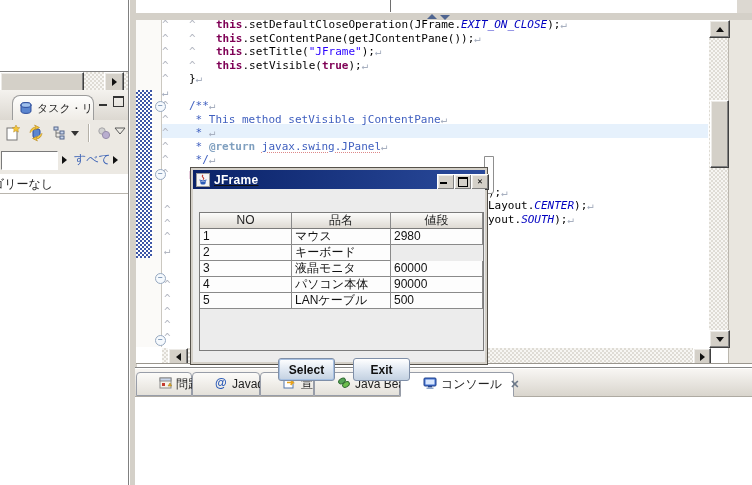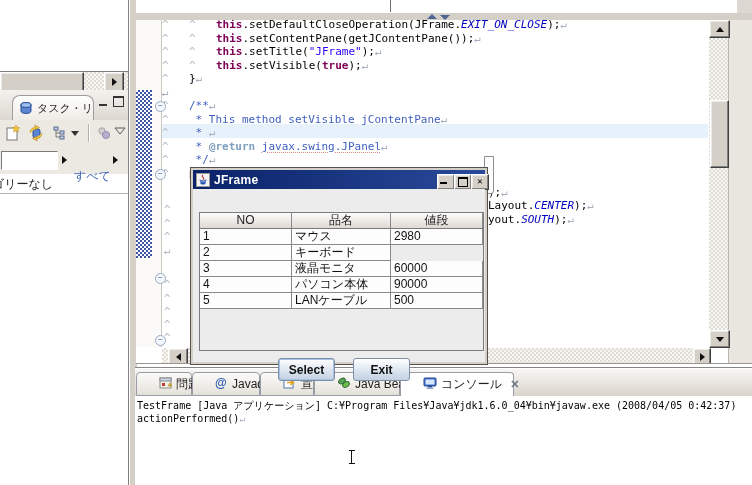--- a/index.html
+++ b/index.html
@@ -70,21 +70,21 @@
   #artifact-bar{left:348px;top:136px;width:8px;height:36px;background:#FDFDFD;border:1px solid #8E8E8E;border-radius:0 0 3px 3px;}
   .arr{width:0;height:0;}
   .arr.up{border-left:4px solid transparent;border-right:4px solid transparent;border-bottom:5px solid #111;}
   .arr.dn{border-left:4px solid transparent;border-right:4px solid transparent;border-top:5px solid #111;}
   .arr.rt{border-top:4px solid transparent;border-bottom:4px solid transparent;border-left:5px solid #111;}
   .arr.lt{border-top:4px solid transparent;border-bottom:4px solid transparent;border-right:5px solid #111;}
   
   #redge-top{left:737px;top:0;width:15px;height:13px;background:#DCD8D1;}
   
   #dialog{left:190px;top:167px;width:298px;height:198px;background:#D4D0C8;border:1px solid #56524B;z-index:40;box-sizing:border-box;}
-  #dlg-title{left:2px;top:2px;width:292px;height:19px;background:linear-gradient(90deg,#0A2268,#2A4A9B);display:flex;align-items:center;}
+  #dlg-title{left:2px;top:2px;width:292px;height:19px;background:linear-gradient(90deg,#0A2268,#2A4A9B);display:flex;align-items:center;text-decoration:underline;}
   #dlg-title .t{color:#fff;font-weight:bold;font-size:12px;margin-left:4px;letter-spacing:.3px;}
   .tbtn{top:4px;width:16px;height:14px;font-size:9px;line-height:12px;text-align:center;color:#000;font-weight:bold;font-family:"DejaVu Sans Mono",monospace;}
   #dlg-content{left:2px;top:21px;width:292px;height:173px;background:#ECECEC;}
   #dlg-scrollpane{left:6px;top:23px;width:285px;height:139px;border:1px solid #7B7B7B;background:#ECECEC;box-sizing:border-box;}
   .trow{display:flex;height:16px;box-sizing:border-box;}
   .tcell{box-sizing:border-box;border-right:1px solid #8A8A8A;border-bottom:1px solid #8A8A8A;
          font-size:12px;line-height:15px;padding-left:3px;overflow:hidden;white-space:nowrap;background:#FDFDFD;}
   .tcell.hd{background:linear-gradient(#FCFCFB,#DEDAD3);text-align:center;padding-left:0;border-bottom:1px solid #7B7B7B;color:#222;}
   .mbtn{top:169px;width:55px;height:21px;border:1px solid #7F8FA8;border-radius:3px;
         background:linear-gradient(#FFFFFF,#DCE5F0 55%,#C3D1E1);font-weight:bold;font-size:12px;color:#111;
@@ -159,21 +159,21 @@
       <circle cx="10" cy="10" r="3.6" fill="#A99BC9" stroke="#7A6E99"></circle>
     </svg>
     <svg class="abs icon-svg" style="left:114px;top:7px;" width="12" height="8" viewBox="0 0 12 8">
       <path d="M1 1 h10 l-5 6 z" fill="#ECEAE4" stroke="#5A5A5A"></path>
     </svg>
   </div>
 
   <div class="abs" id="tl-filter">
     <div class="abs" id="tl-input"></div>
     <span class="abs arr rt" style="left:62px;top:8px;"></span>
-    <span class="abs blue-link" style="left:74px;top:20px;">すべて</span>
+    <span class="abs blue-link" style="left:74px;top:3px;">すべて</span>
     <span class="abs arr rt" style="left:113px;top:8px;"></span>
   </div>
   <div class="abs" id="tl-cat">ゴリーなし</div>
   <div class="abs" id="tl-content"></div>
 
   <div class="abs vline-left"></div>
   <div class="abs" id="sash"></div>
 
   <div class="abs" id="mt-strip"></div>
   <div class="abs" id="mt-vline"></div>
@@ -331,26 +331,15 @@
           <span><svg width="14" height="13" viewBox="0 0 14 13">
               <rect x="1" y="1" width="12" height="8" rx="1" fill="#3E6FD0" stroke="#24448C"></rect>
               <rect x="2.5" y="2.5" width="9" height="5" fill="#D9E7FD"></rect>
               <rect x="5" y="9" width="4" height="1.5" fill="#24448C"></rect>
               <rect x="3.5" y="10.5" width="7" height="1.5" fill="#8FA6C8"></rect>
             </svg></span>
           <span>コンソール</span>
           <span class="x">✕</span>
         </div>
       </div>
-    <div class="abs" id="con-body">
-      <div class="con-line" style="top:3px;">TestFrame [Java アプリケーション] C:¥Program Files¥Java¥jdk1.6.0_04¥bin¥javaw.exe (2008/04/05 0:42:37)</div>
-      <div class="con-line" style="top:16px;"><span>actionPerformed()</span><span class="seg el" id="con-eol">↵</span></div>
-      <div class="abs" id="ibeam">
-        <div class="v"></div>
-        <div class="s" style="left:2px;top:1px;"></div>
-          <div class="s" style="left:5px;top:1px;"></div>
-        <div class="s" style="left:2px;top:14px;"></div>
-          <div class="s" style="left:5px;top:14px;"></div>
-      </div>
-    </div>
   </div>
 
 </div>
 
 </body></html>

